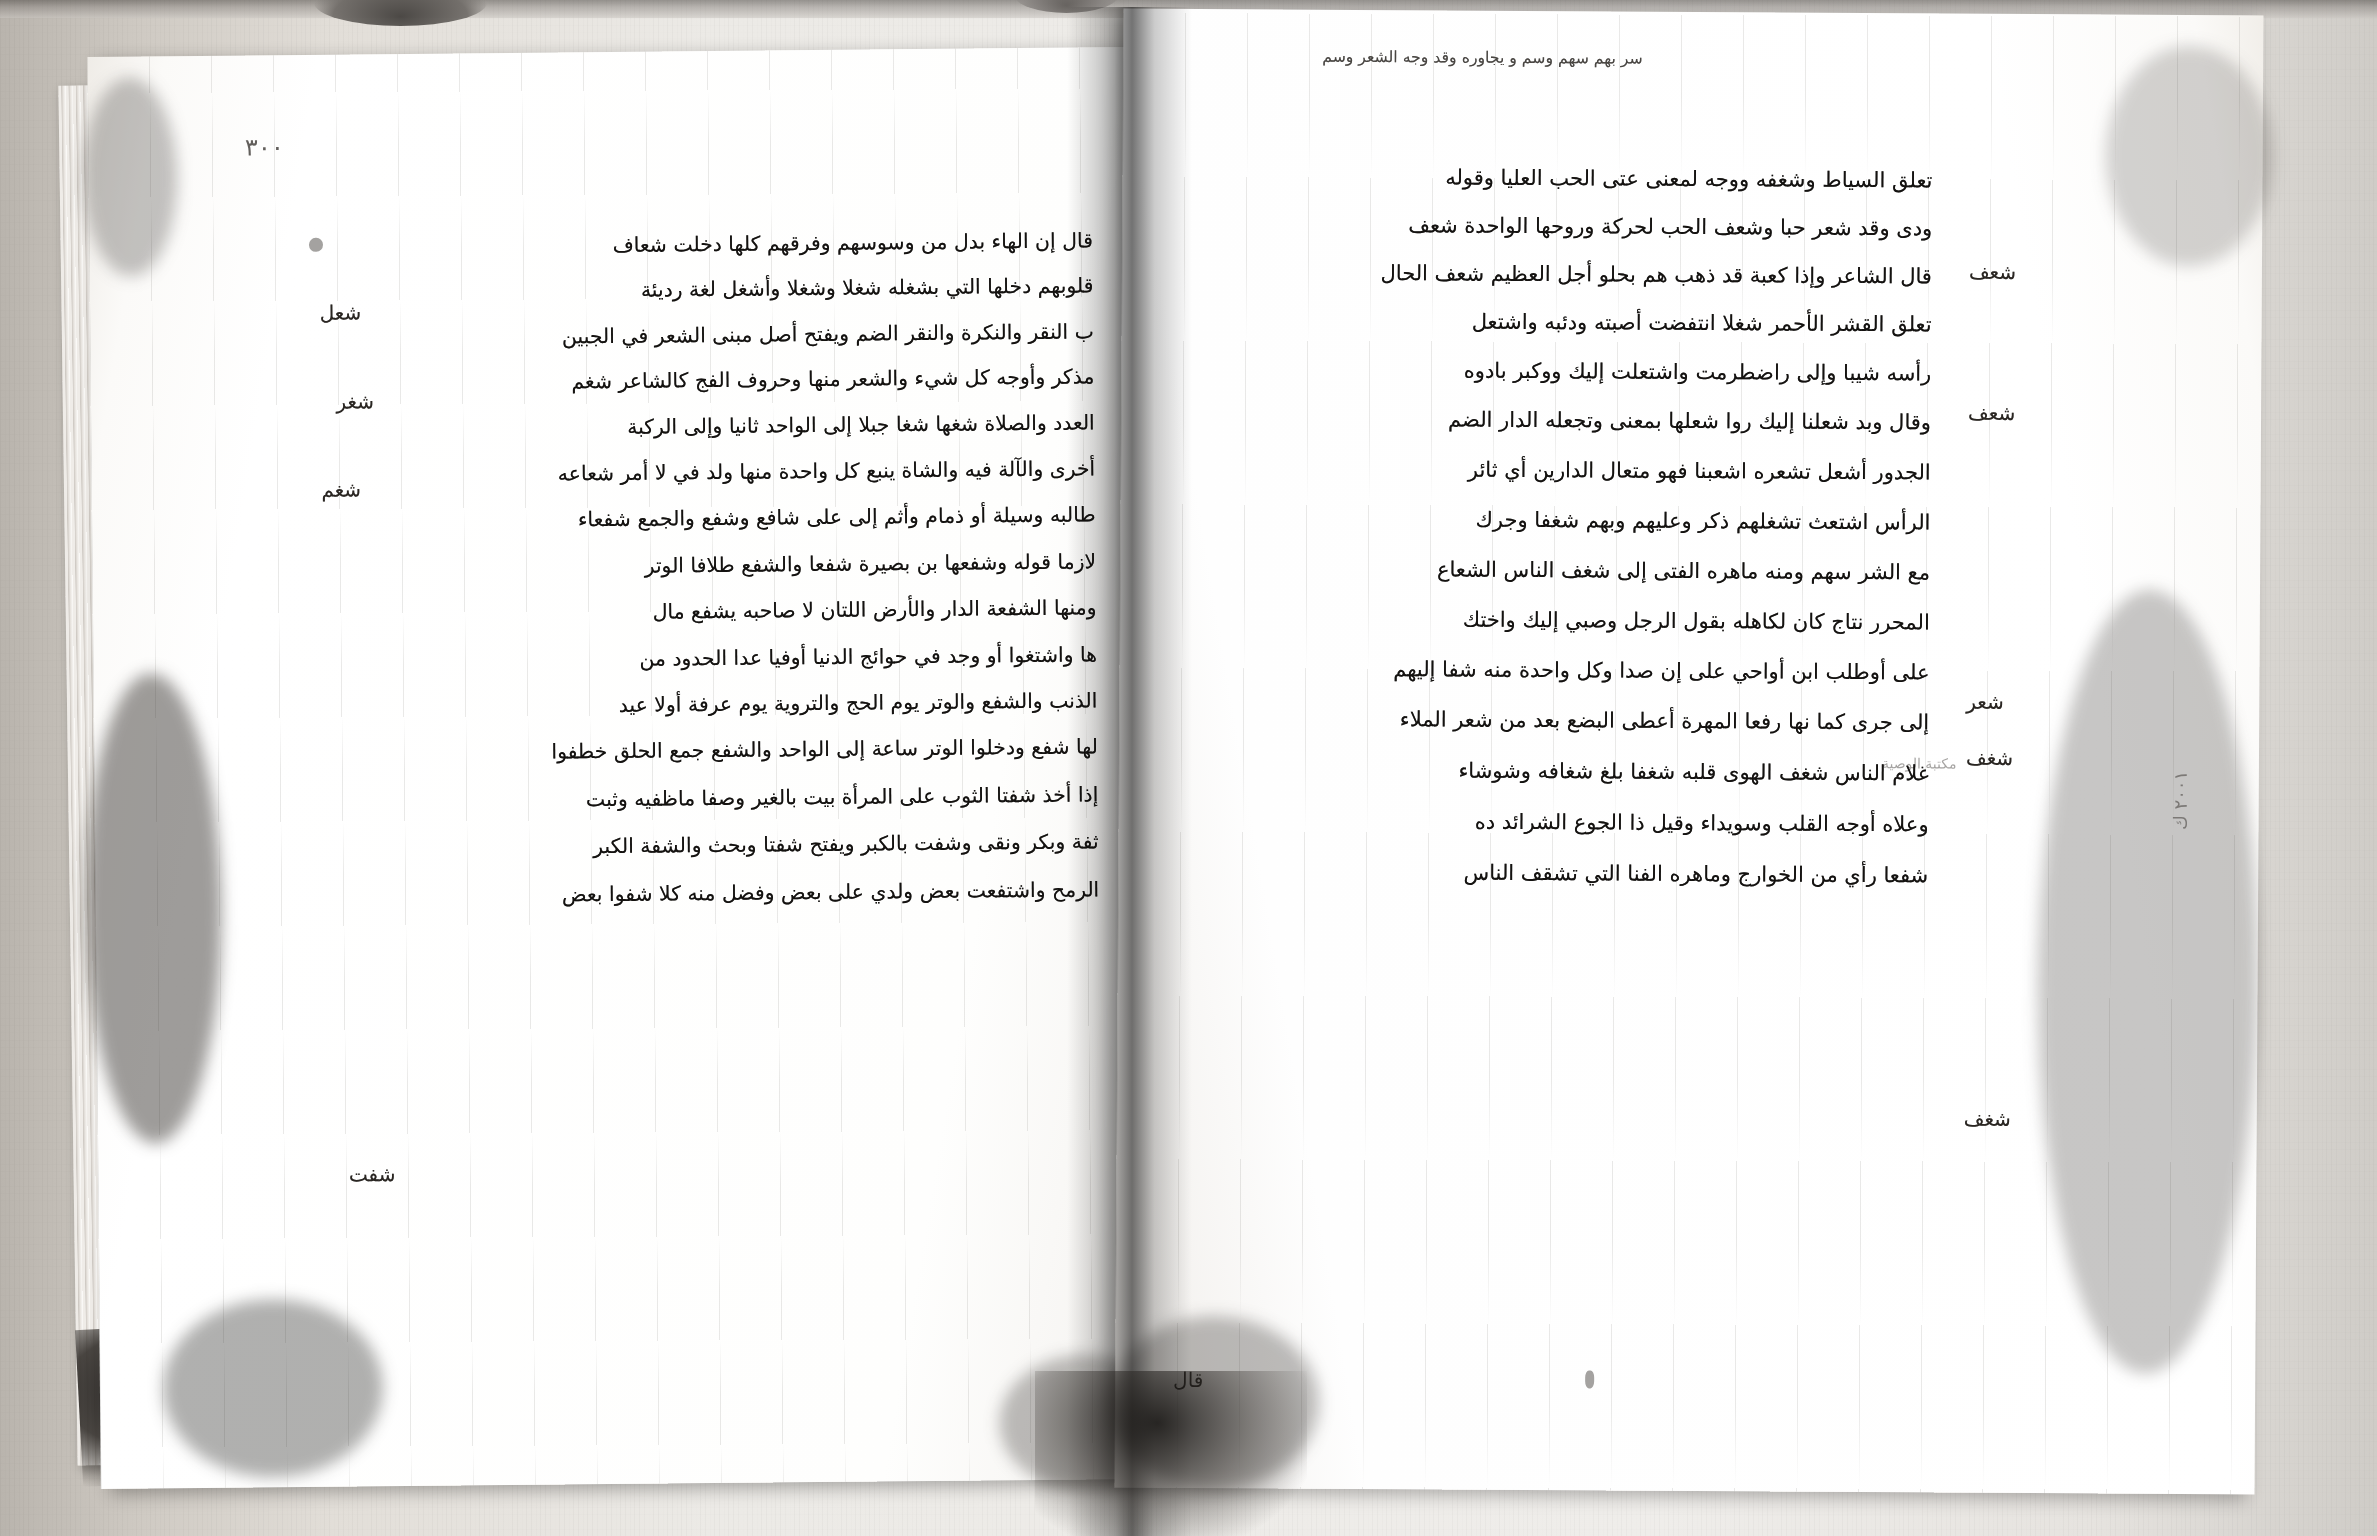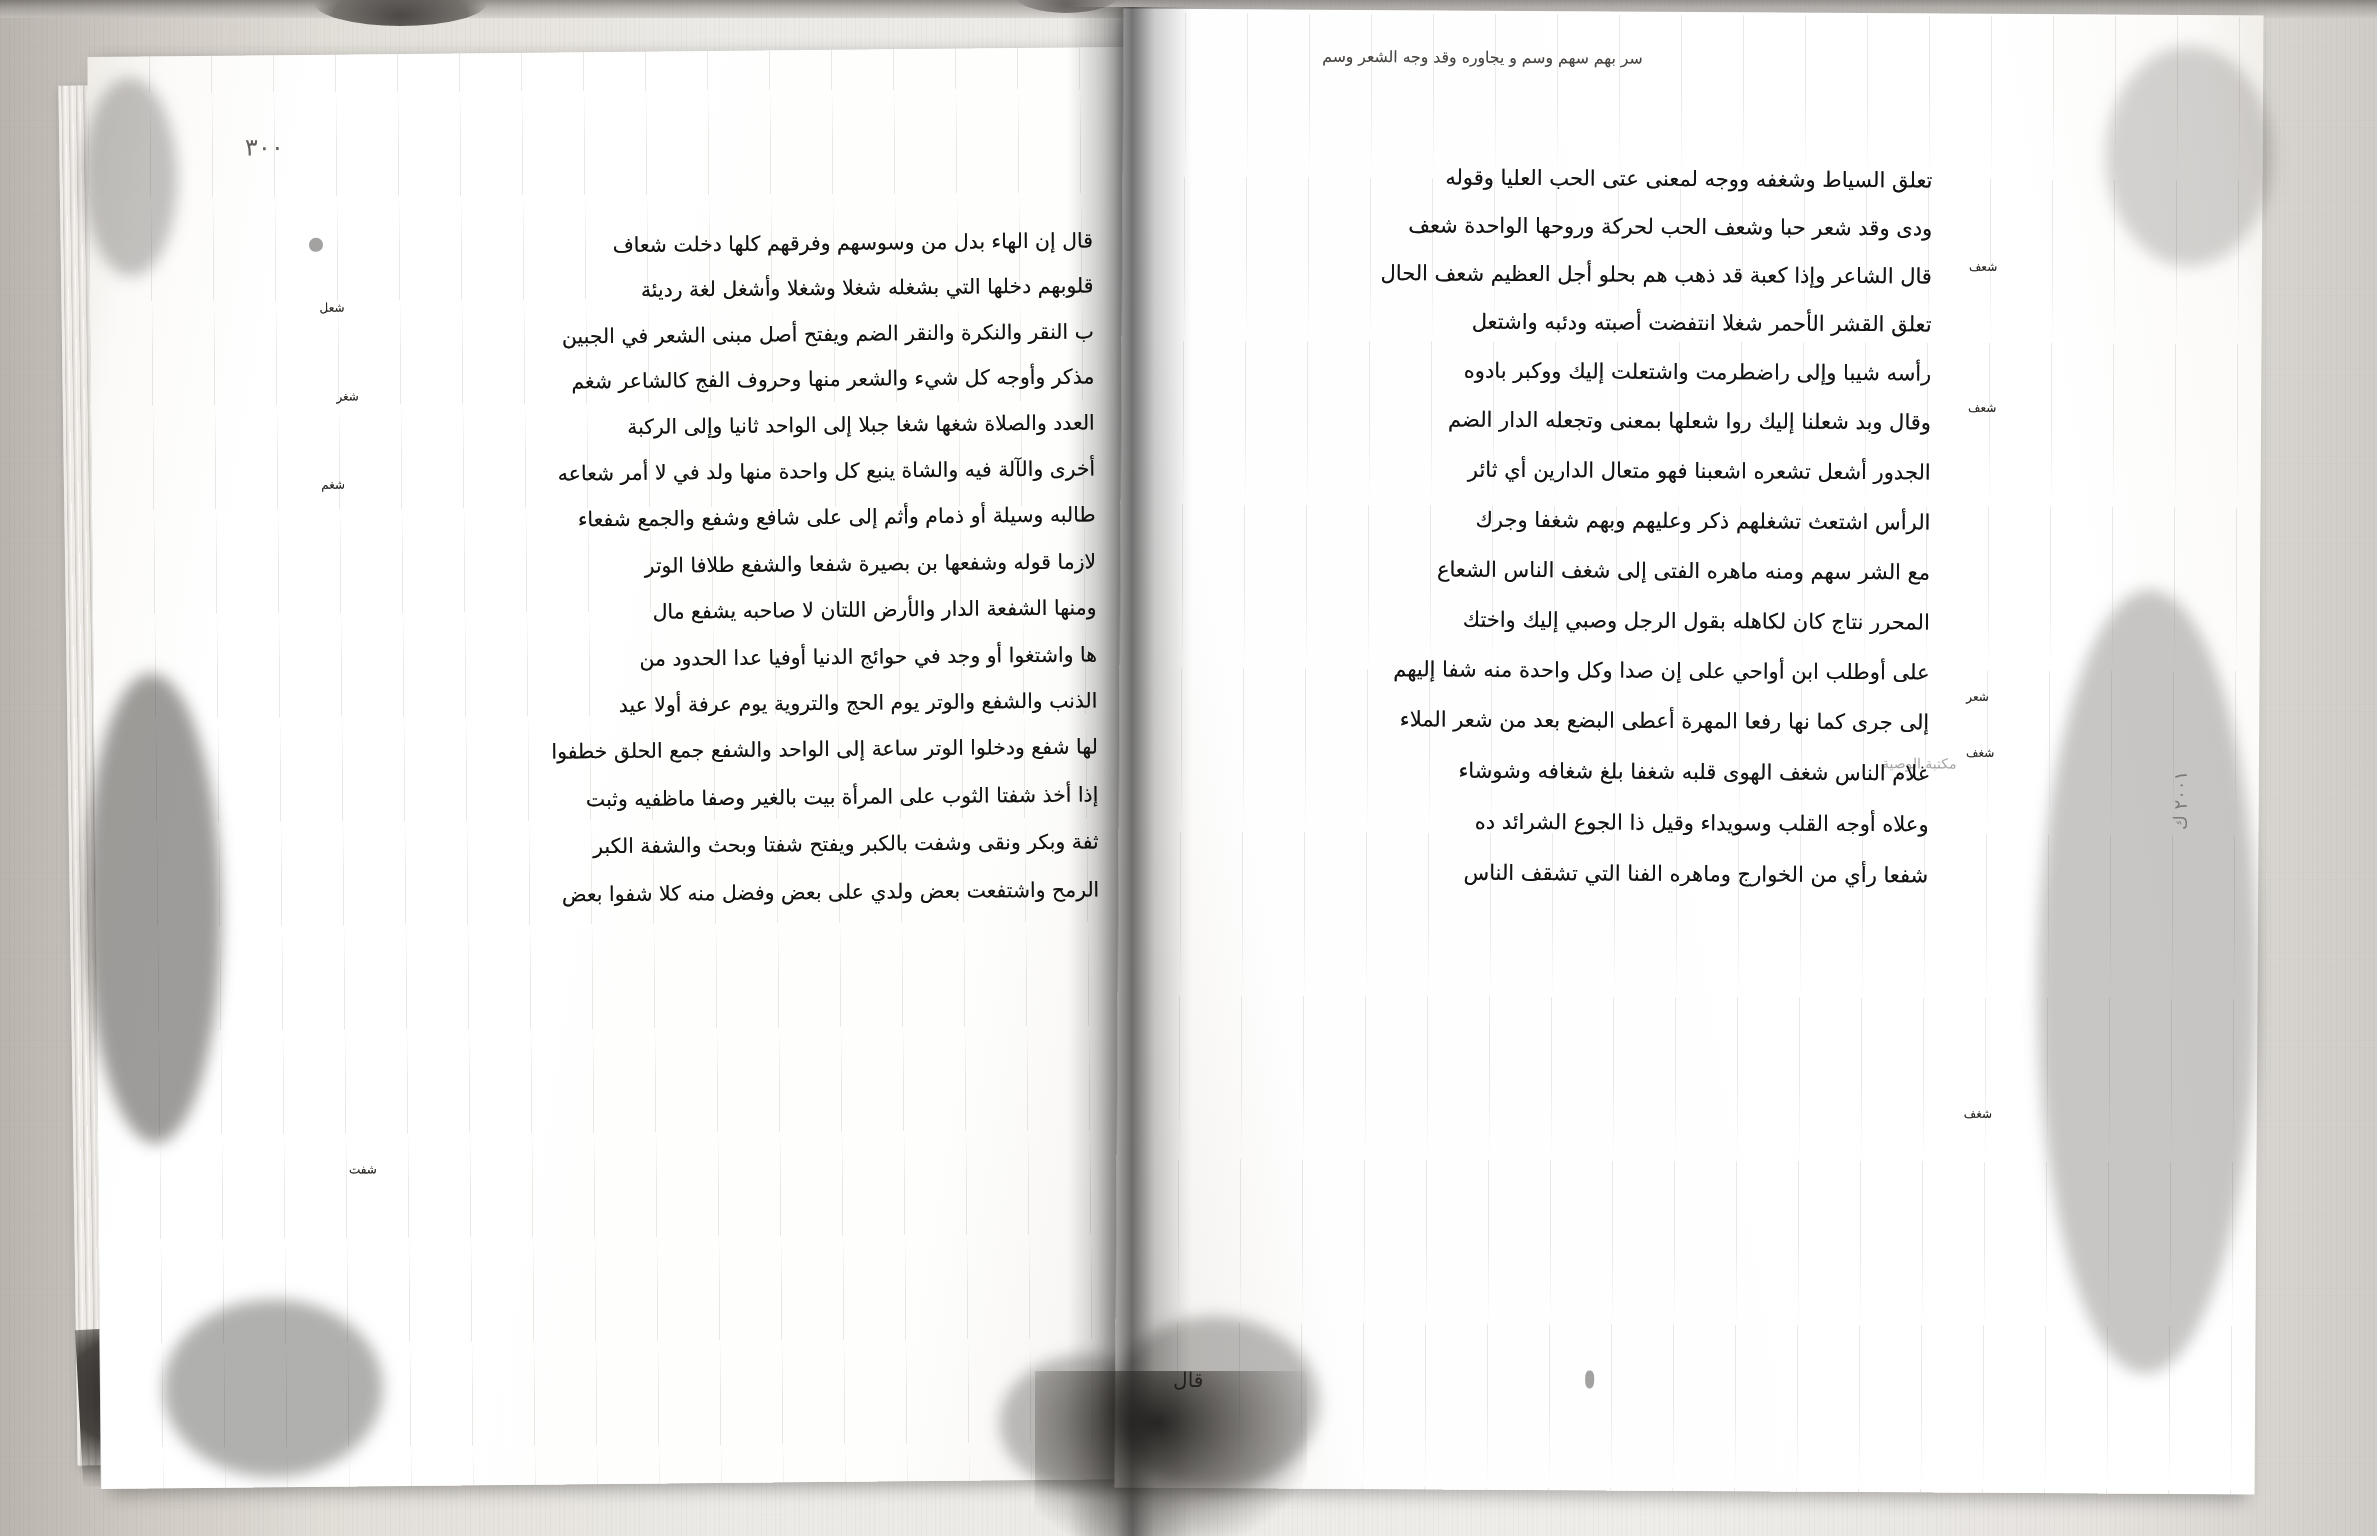--- a/index.html
+++ b/index.html
@@ -142,21 +142,21 @@
     color: #141210;
     letter-spacing: -0.5px;
     text-shadow: 0 0 0.5px rgba(0,0,0,.55);
   }
   .left-col .line { font-size: 20.4px; }
   .right-col .line { font-size: 21px; }
 
   .marg {
     position: absolute;
     direction: rtl;
-    font-size: 12px;
+    font-size: 20px;
     color: #2a2622;
     text-shadow: 0 0 0.5px rgba(0,0,0,.4);
     font-family: "DejaVu Sans", sans-serif;
   }
   .folio {
     position: absolute;
     direction: rtl;
     font-size: 24px;
     color: #2e2a26;
     opacity: .75;

